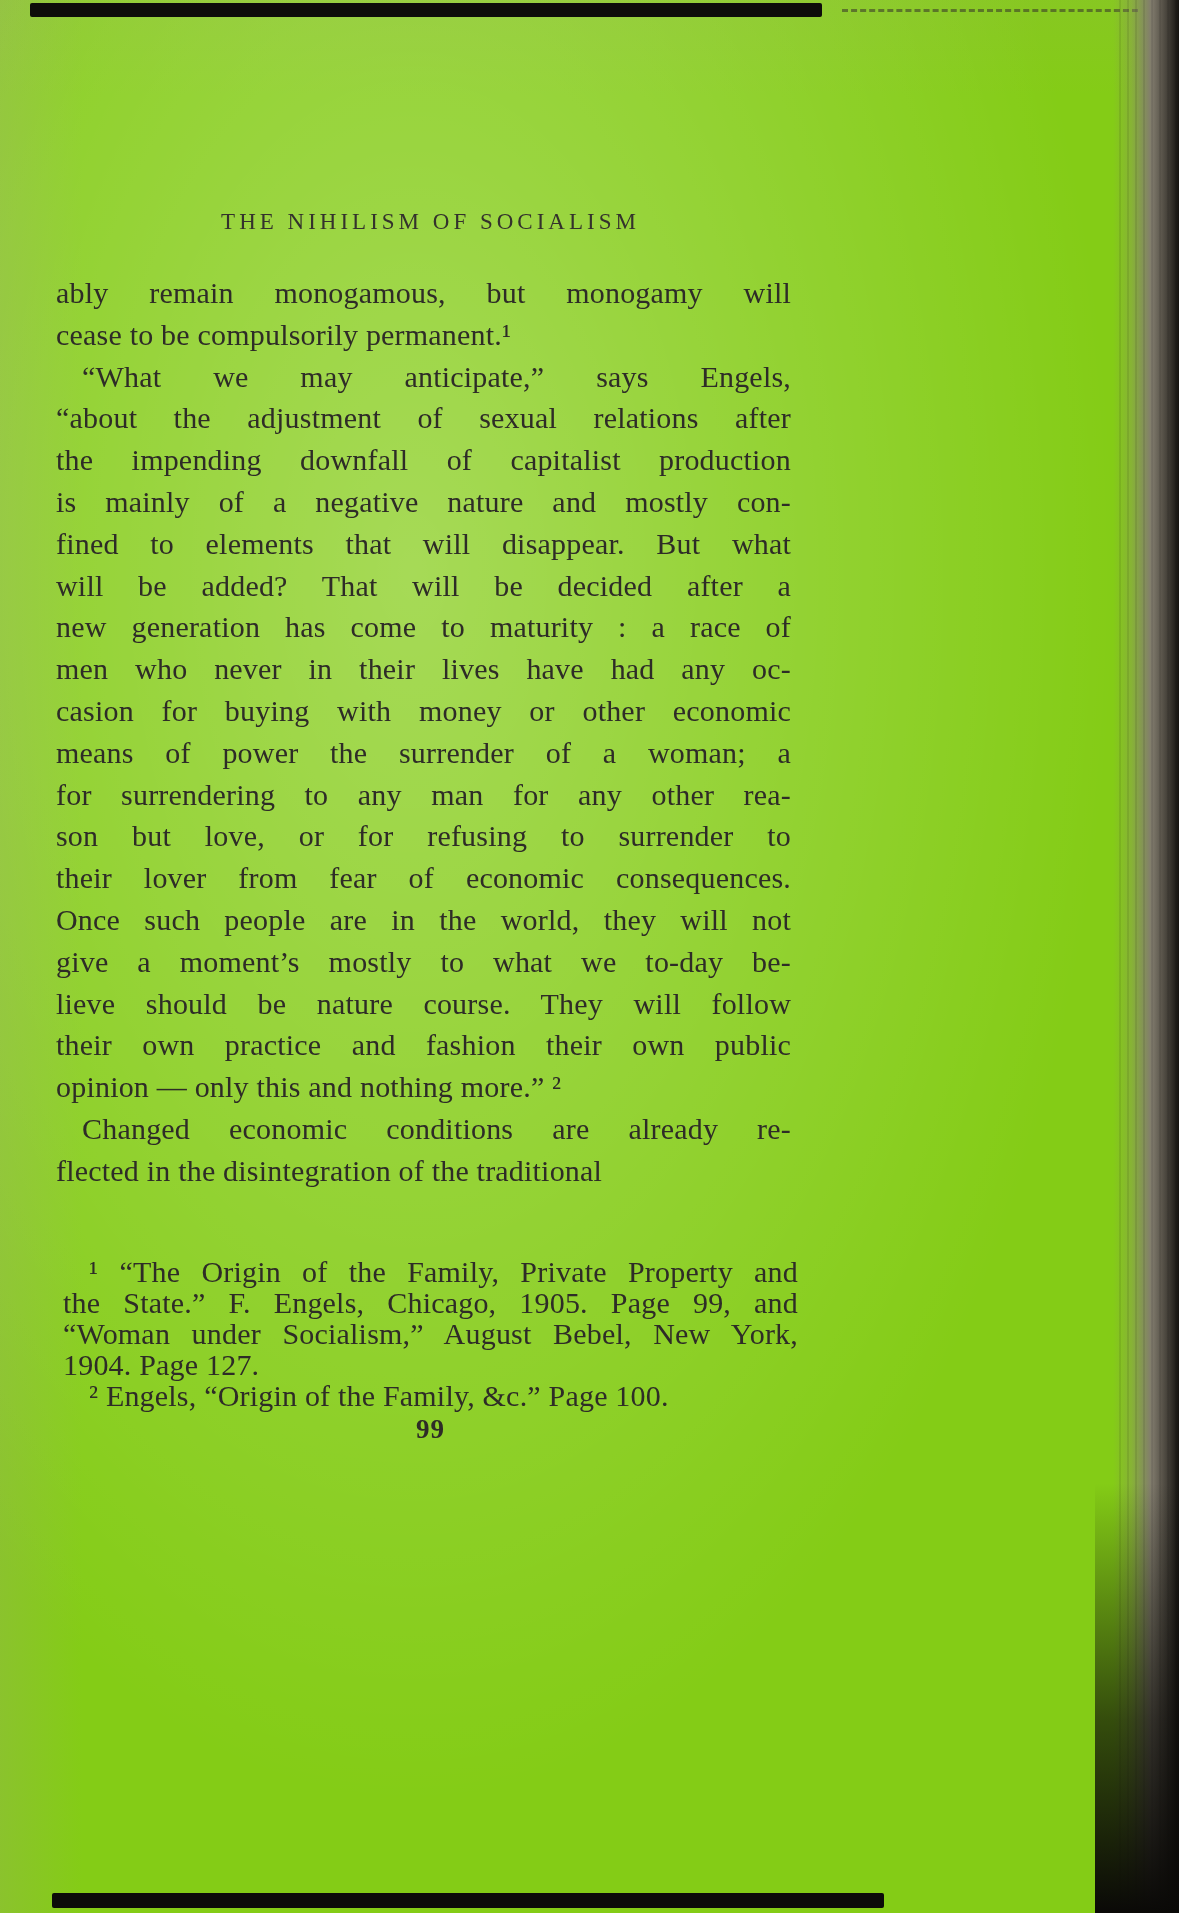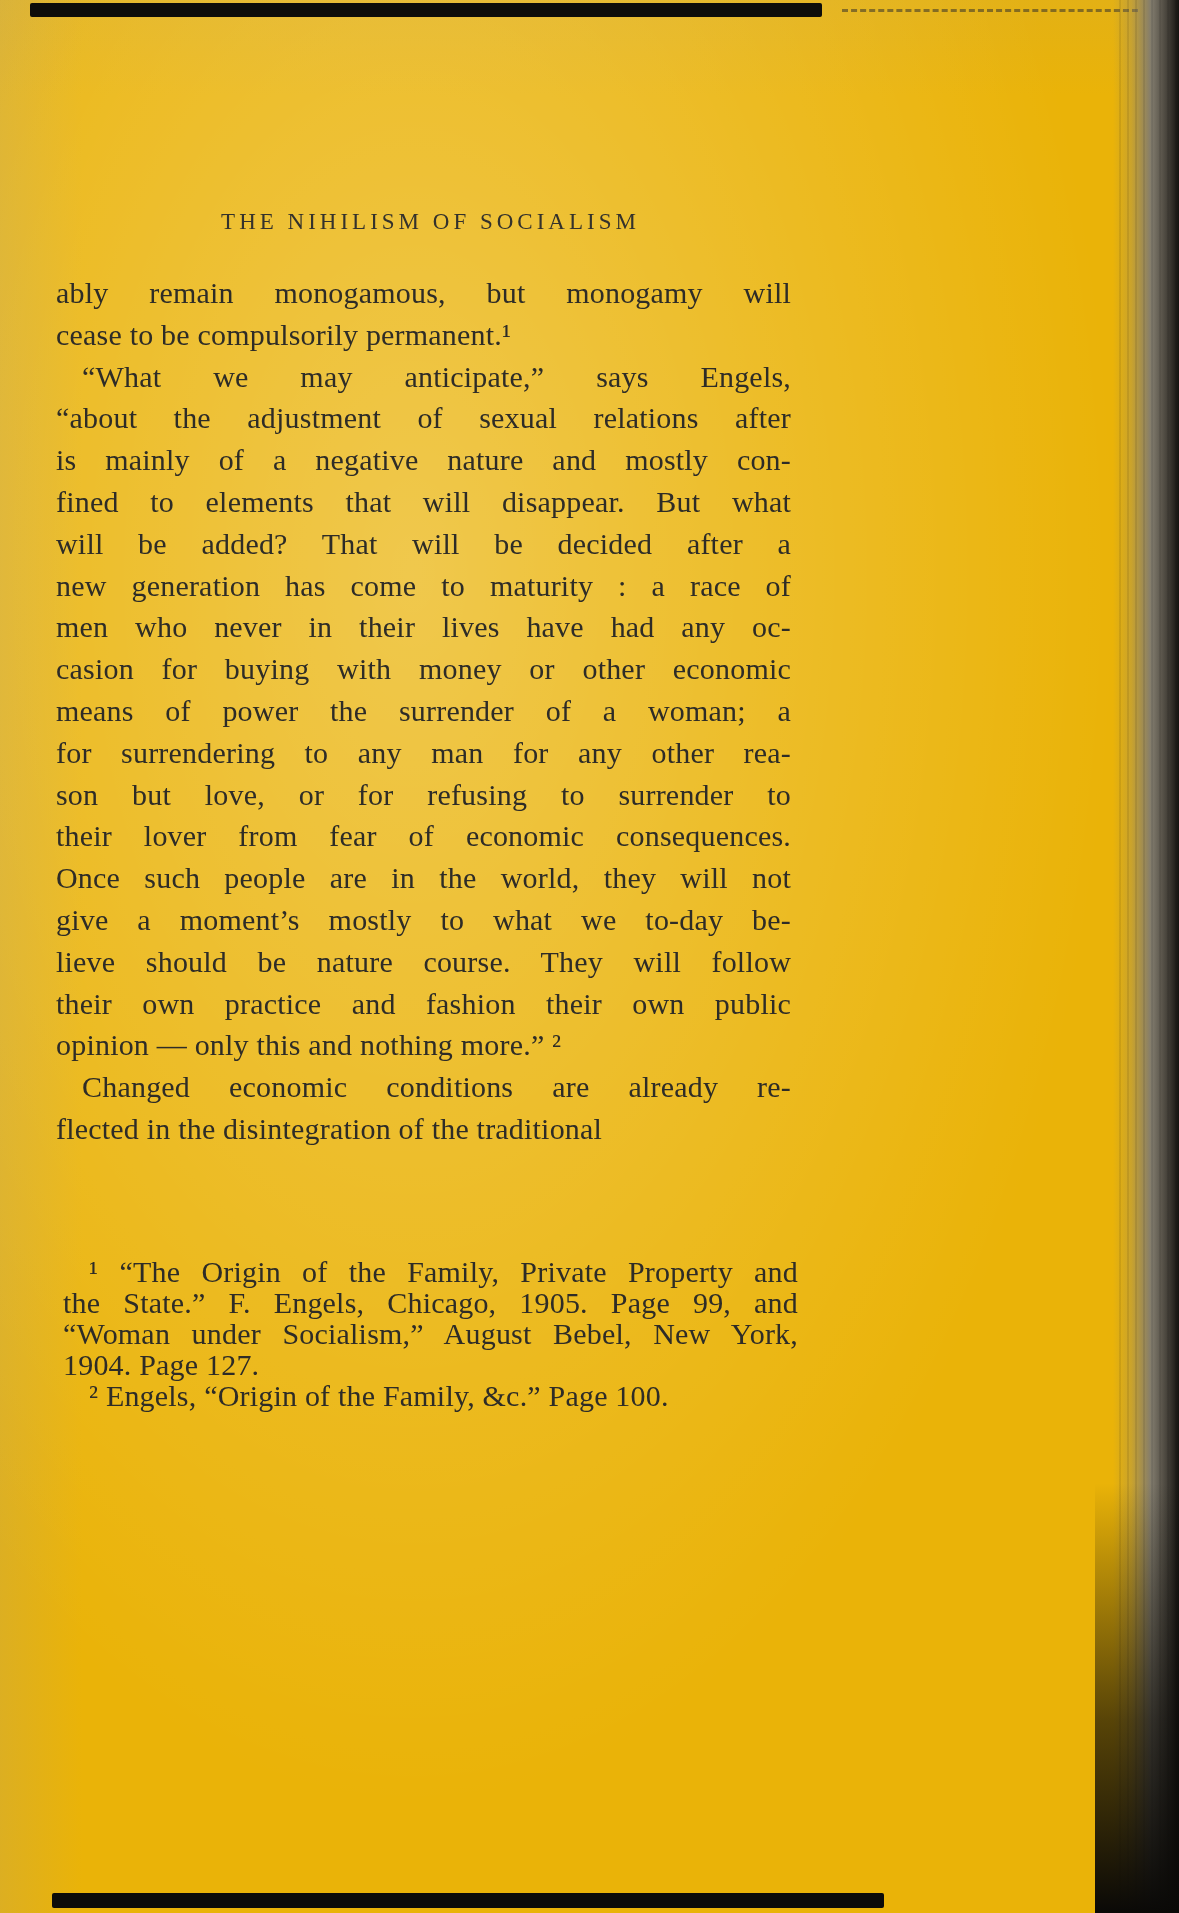--- a/index.html
+++ b/index.html
@@ -2,21 +2,21 @@
 <html><head>
 <meta charset="utf-8">
 <style>
   * { margin: 0; padding: 0; box-sizing: border-box; }
   html, body { background: #6f6c64; }
   .page {
     position: relative;
     width: 1179px;
     height: 1913px;
     margin: 0 auto;
-    background: #eab308;
+    background: #84cc16;
     overflow: hidden;
     font-family: "Liberation Serif", "DejaVu Serif", serif;
     color: #2e2c27;
   }
   .paper-tint {
     position: absolute; inset: 0; pointer-events: none;
     background:
       radial-gradient(ellipse at 35% 30%, rgba(255,255,255,0.28), rgba(0,0,0,0) 65%),
       linear-gradient(90deg, rgba(165,158,136,0.20), rgba(0,0,0,0) 7%),
       linear-gradient(180deg, rgba(165,158,136,0.10), rgba(0,0,0,0) 5%);
@@ -88,20 +88,21 @@
   <div class="top-bar"></div>
   <div class="top-dash"></div>
 
   <div class="running-head">THE NIHILISM OF SOCIALISM</div>
 
   <div class="body-text" id="body-text">
       <div class="line">ably remain monogamous, but monogamy will</div>
       <div class="line line-last">cease to be compulsorily permanent.¹</div>
       <div class="line indent">“What we may anticipate,” says Engels,</div>
       <div class="line">“about the adjustment of sexual relations after</div>
+      <div class="line">the impending downfall of capitalist production</div>
       <div class="line">is mainly of a negative nature and mostly con-</div>
       <div class="line">fined to elements that will disappear.  But what</div>
       <div class="line">will be added?  That will be decided after a</div>
       <div class="line">new generation has come to maturity : a race of</div>
       <div class="line">men who never in their lives have had any oc-</div>
       <div class="line">casion for buying with money or other economic</div>
       <div class="line">means of power the surrender of a woman; a</div>
       <div class="line">for surrendering to any man for any other rea-</div>
       <div class="line">son but love, or for refusing to surrender to</div>
       <div class="line">their lover from fear of economic consequences.</div>
@@ -115,18 +116,19 @@
     </div>
 
   <div class="footnotes" id="footnotes">
       <div class="line indent">¹ “The Origin of the Family, Private Property and</div>
       <div class="line">the State.”  F. Engels, Chicago, 1905.  Page 99, and</div>
       <div class="line">“Woman under Socialism,” August Bebel, New York,</div>
       <div class="line line-last">1904.  Page 127.</div>
       <div class="line line-last indent">² Engels, “Origin of the Family, &amp;c.”  Page 100.</div>
     </div>
 
+  <div class="page-number">99</div>
 
   <div class="right-edge"></div>
   <div class="right-edge-streaks"></div>
   <div class="right-edge-bottom"></div>
   <div class="bottom-bar"></div>
 </div>
 
 </body></html>

